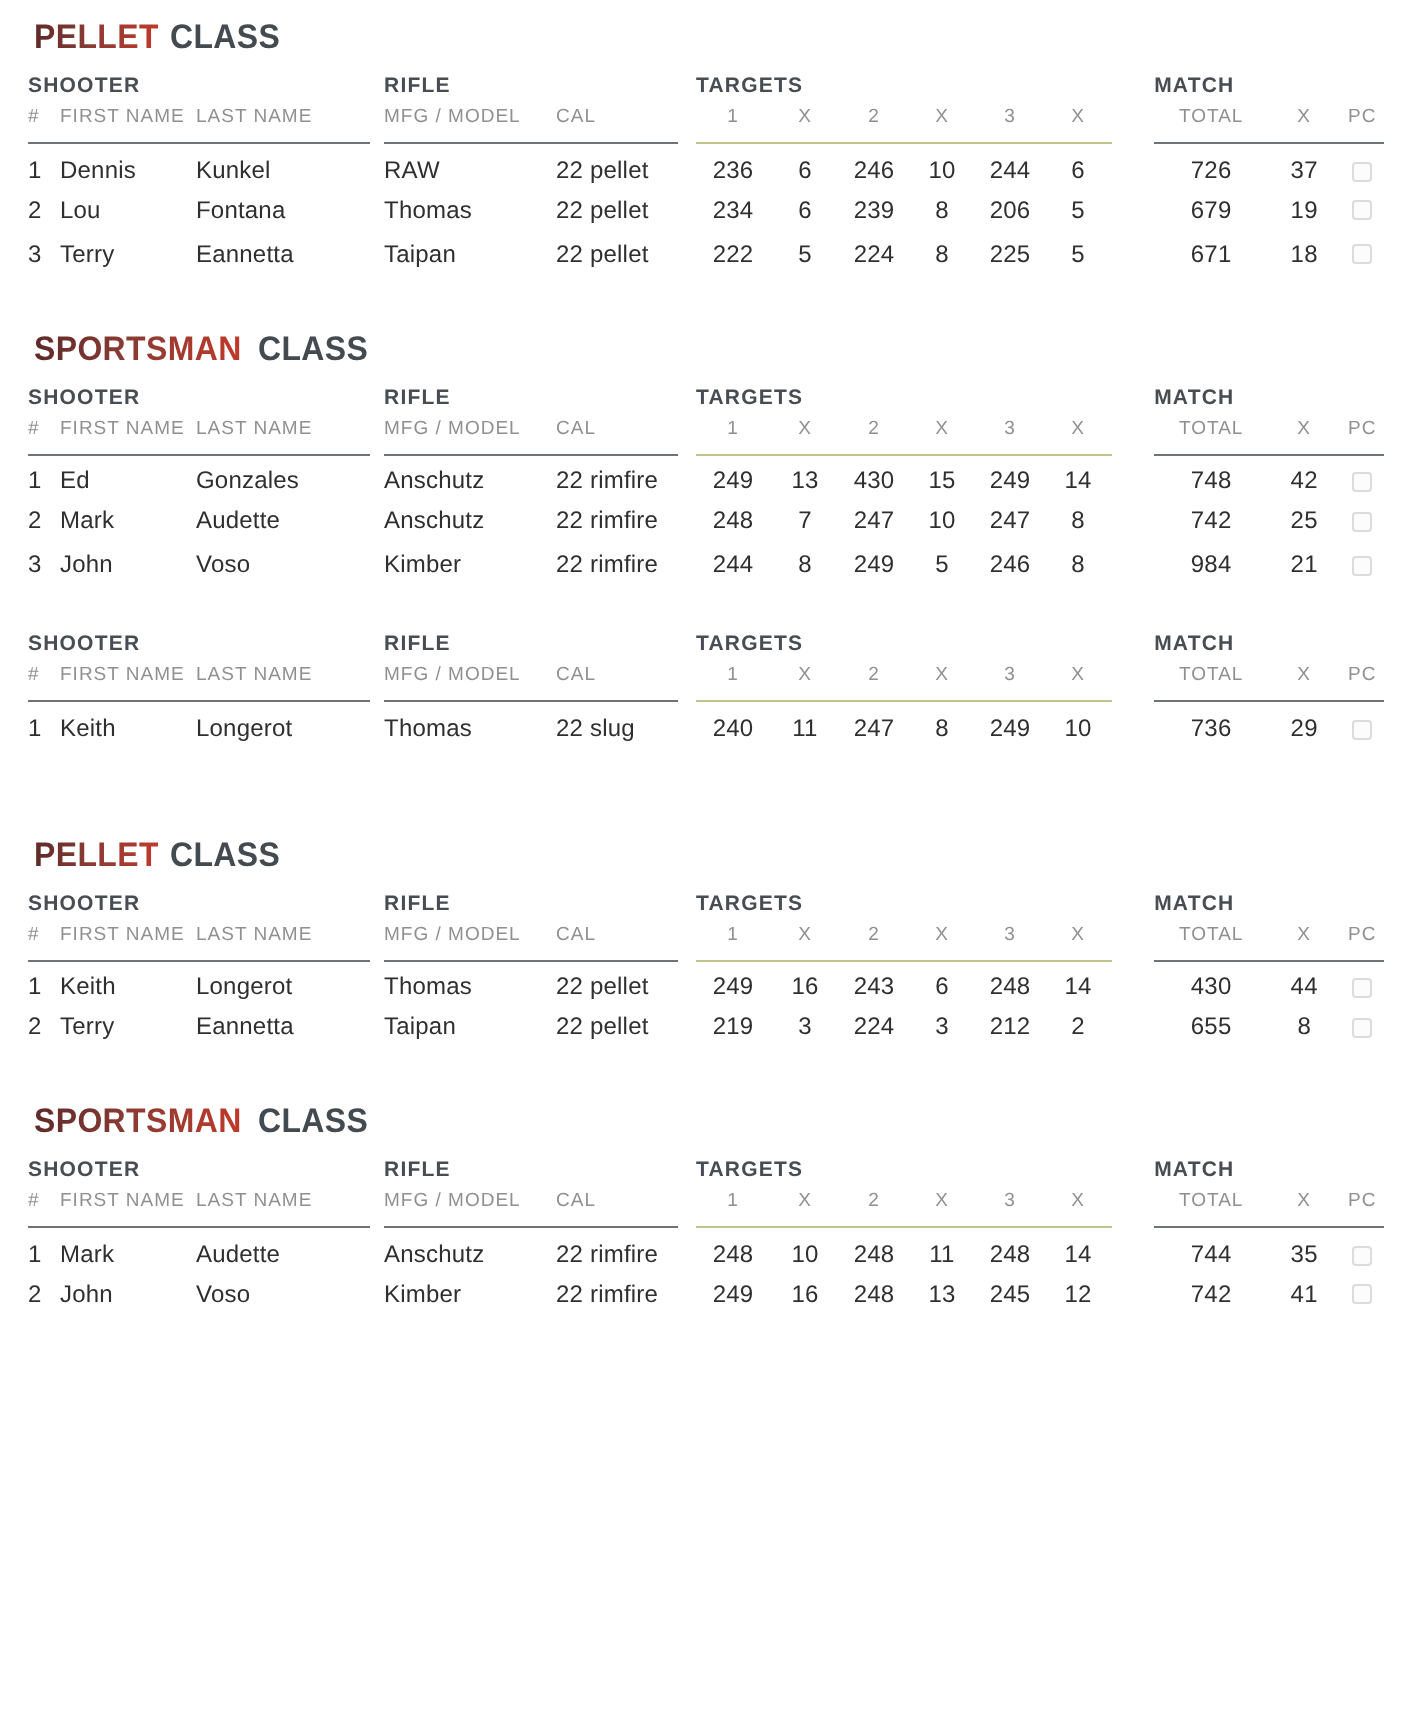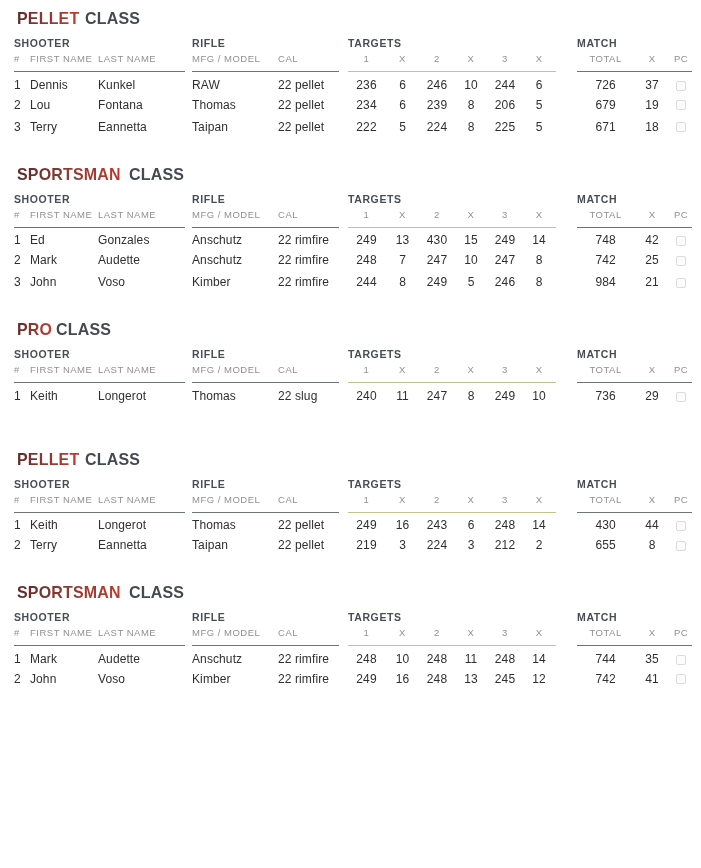--- a/index.html
+++ b/index.html
@@ -396,21 +396,20 @@
             <td class="ac">8</td>
             <td class="sp"></td>
             <td class="ac">984</td>
             <td class="ac">21</td>
             <td class="ac"><span class="pcbox"></span></td>
             <td class="sp"></td>
           </tr>
         </tbody>
       </table>
       <div class="block-gap-sm"></div>
-      <div class="class-head"><span class="class-name">PRO</span><span class="class-suffix">CLASS</span></div>
       <table class="score">
         <colgroup>
           <col style="width: 14px;">
           <col style="width: 16px;">
           <col style="width: 68px;">
           <col style="width: 87px;">
           <col style="width: 7px;">
           <col style="width: 86px;">
           <col style="width: 61px;">
           <col style="width: 9px;">

